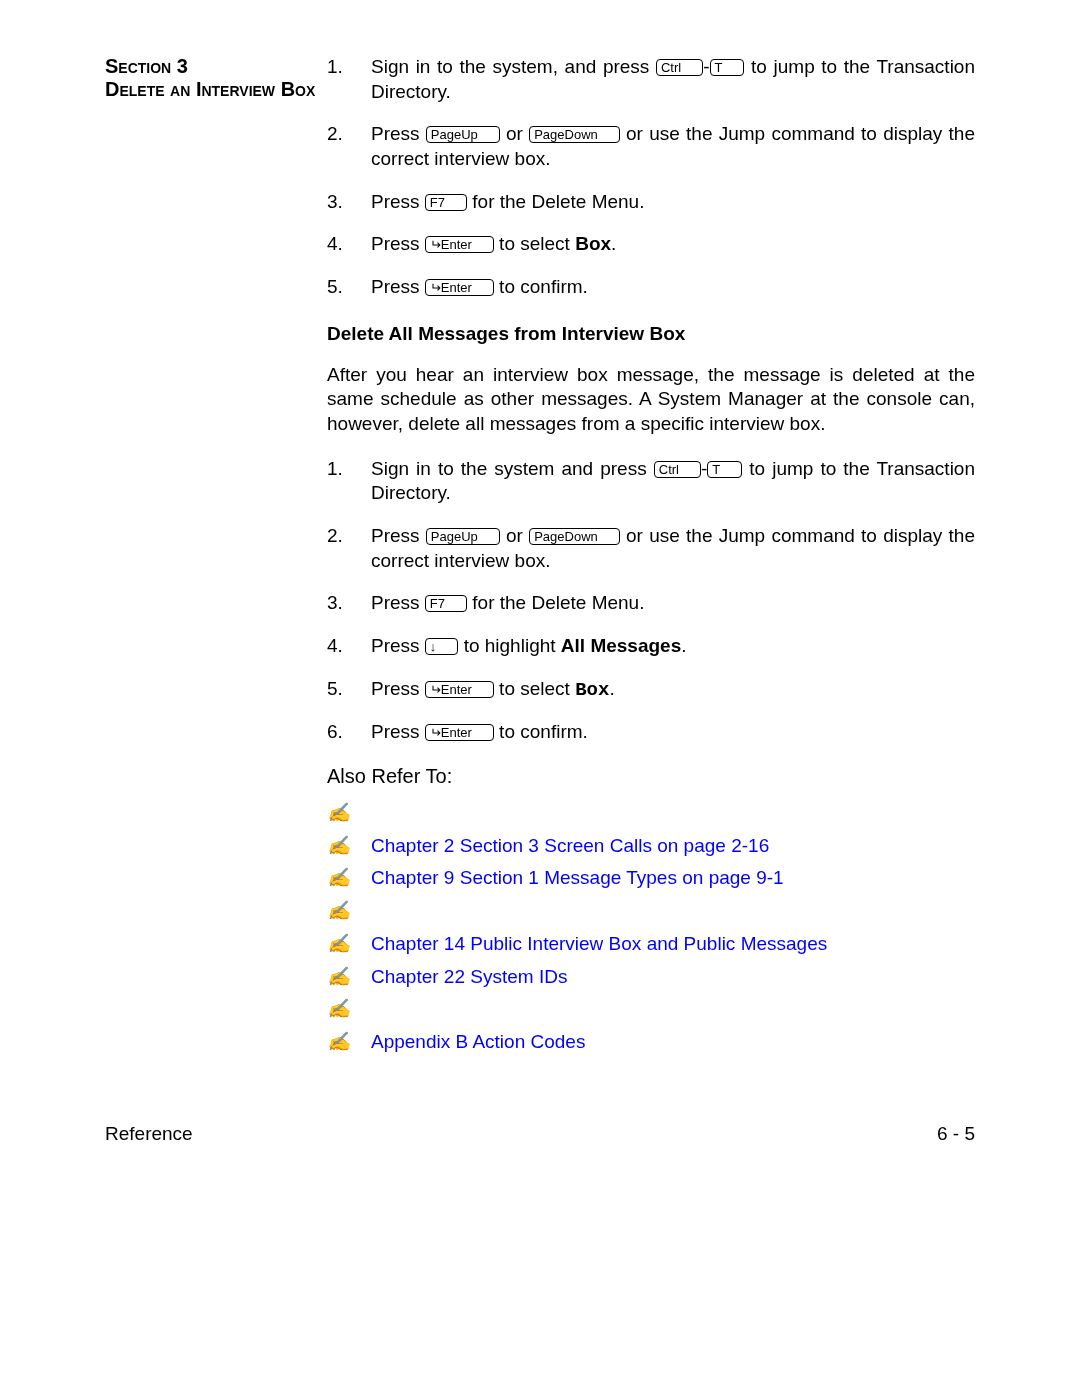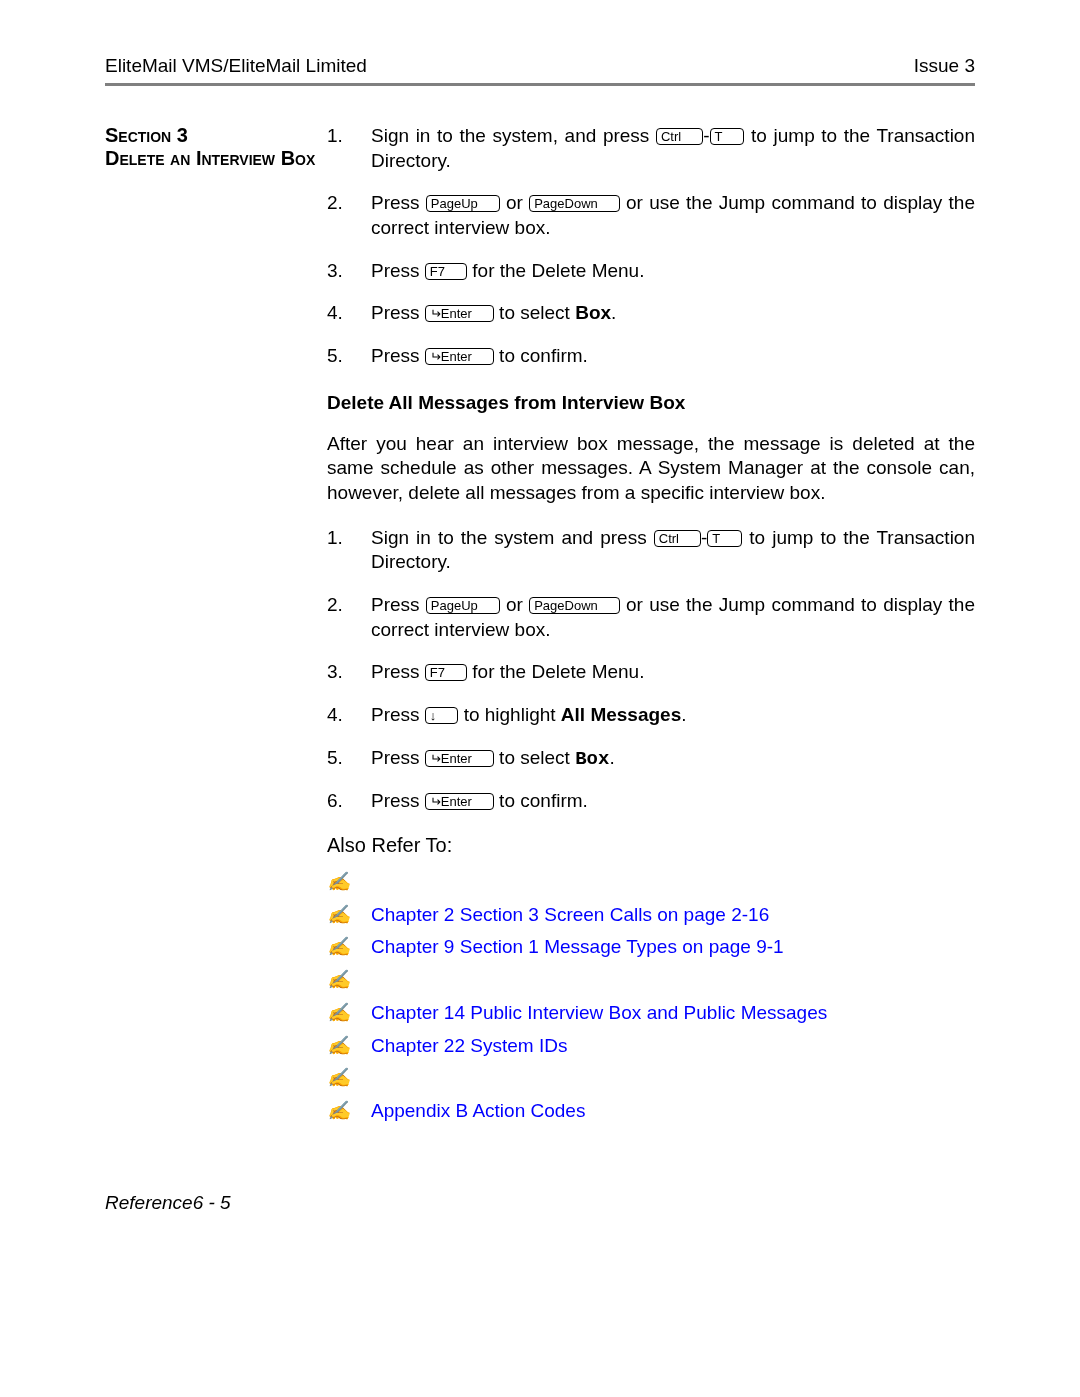--- a/index.html
+++ b/index.html
@@ -92,40 +92,36 @@
   ul.refs li .bullet {
     width: 44px;
     flex: 0 0 44px;
     font-style: italic;
   }
   ul.refs li .link {
     color: #0000ff;
   }
   .ftr {
     display: flex;
+    justify-content: space-between;
     font-size: 19px;
     margin-top: 60px;
-    font-style: italic;
   }
   .bold { font-weight: bold; }
   .mono-bold { font-family: "Courier New", monospace; font-weight: bold; }
   .enter-arrow {
     display:inline-block;
     transform: scaleX(-1);
   }
 </style>
 </head>
 <body>
 
 <div class="page">
 
-  <div class="hdr">
-    <span>EliteMail VMS/EliteMail Limited</span>
-    <span>Issue 3</span>
-  </div>
 
   <div class="section-block">
     <div class="section-left">
       <div class="sec-num">Section 3</div>
       <div class="sec-title">Delete an Interview Box</div>
     </div>
 
     <div class="content">
 
       <ol>

